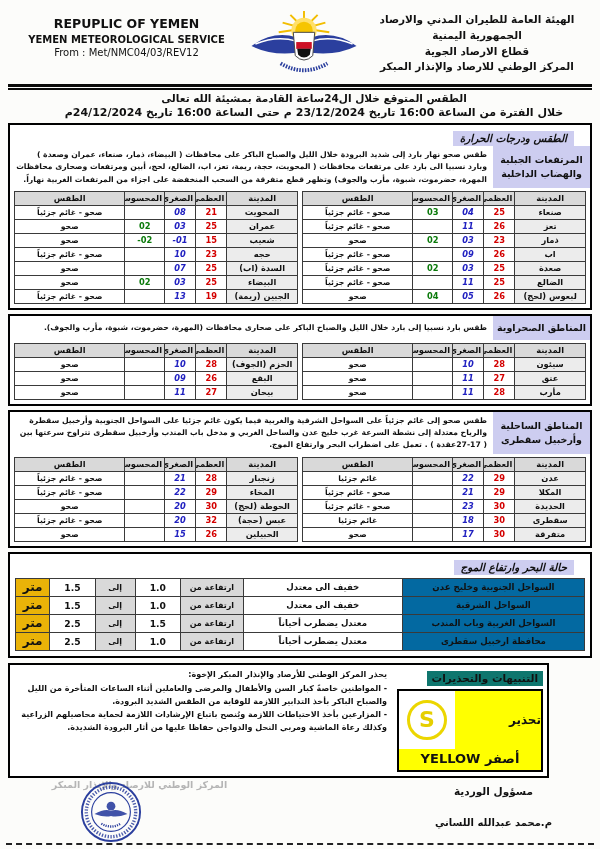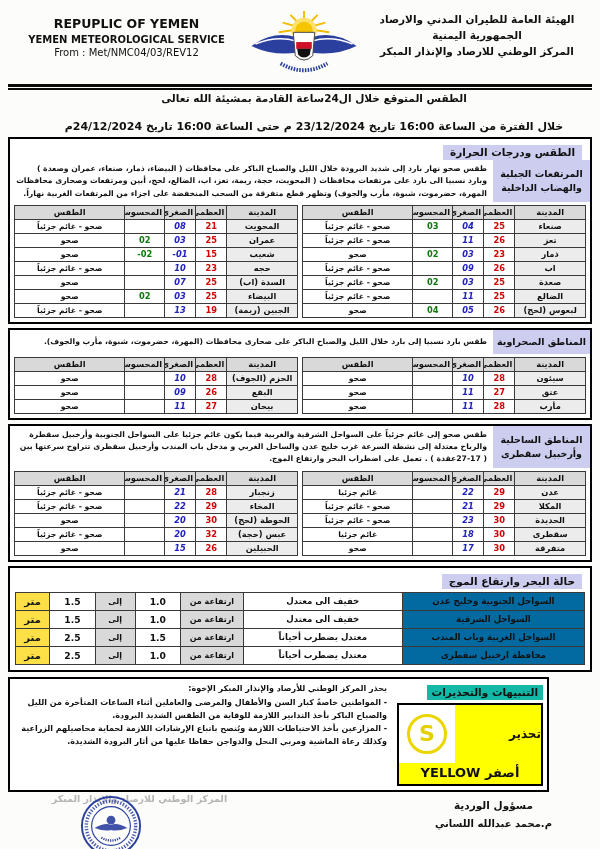--- a/index.html
+++ b/index.html
@@ -13,26 +13,26 @@
   .hdr-en .l1 { font-size:12.5px; font-weight:bold; }
   .hdr-en .l2, .hdr-en .l3 { font-size:10px; font-weight:bold; }
   .hdr-en .l4 { font-size:10px; }
   .hdr-ar { width:218px; text-align:center; direction:rtl; font-weight:bold; font-size:10.5px; line-height:1.5; padding-top:3px; }
   .logo { width:118px; height:70px; }
 
   .rule { margin:2px 8px 0; border-top:3px solid #0a0a0a; border-bottom:2px solid #0a0a0a; height:6px; }
 
   .title { text-align:center; direction:rtl; font-weight:bold;padding-left:28px; }
   .title .t1 { font-size:10.5px; margin-top:2px; }
-  .title .t2 { font-size:11px; margin-top:16px; }
+  .title .t2 { font-size:11px; margin-top:2px; }
 
   
   .box { margin:4px 8px 0; border:2px solid #000; background:#fff; direction:rtl; }
   .chip { display:inline-block; background:#cdcdf0; font-weight:bold; font-size:10.5px; padding:1px 7px 2px; }
-  .chip-row { padding:2px 8px 0 0; }
+  .chip-row { padding:2px 16px 0 0;font-style:italic; }
   .lblrow { display:flex; }
   .lbl { width:97px; background:#cdcdf0; font-weight:bold; font-size:9.5px; text-align:center; padding:5px 2px; line-height:1.45; flex-shrink:0; align-self:stretch; display:flex; align-items:center; justify-content:center; }
   .desc { flex:1; font-size:7.7px; font-weight:bold; line-height:1.6; padding:3px 6px 2px; text-align:right; }
 
   .tables { display:flex; gap:4px; padding:3px 4px 4px; }
   .tables table { width:50%; border-collapse:collapse; table-layout:fixed; }
   th { background:#d9d9d9; }
   th,td { border:1px solid #3a3a3a; font-size:8.3px; font-weight:bold; text-align:center; padding:1px 2px; height:14px; overflow:hidden; white-space:nowrap; }
   .c-city{width:25%} .c-max{width:11%} .c-min{width:11%} .c-feel{width:14%} .c-weather{width:39%}
   td.city-c { background:#ececec; }
@@ -42,41 +42,41 @@
   td.num { direction:ltr; }
   td.weather { font-size:7.7px; }
 
   
   .sea-table { width:calc(100% - 10px); margin:3px 5px 5px; border-collapse:collapse; table-layout:fixed; }
   .sea-table td { height:18px; font-size:8.6px; }
   .s-region{width:32%} .s-state{width:28%} .s-lbl{width:11%} .s-val{width:8%} .s-lbl2{width:7%} .s-val2{width:8%} .s-unit{width:6%}
   td.region { background:#0369a1;margin-left:27px; }
   td.lbl2 { background:#d9d9d9; font-size:8px; }
   td.val { font-size:9.2px; }
-  td.unit { background:#fde047; font-size:10px; }
+  td.unit { background:#eab308; font-size:12px; }
 
   
   .box-warn { margin:5px 51px 0 8px; }
   .warnwrap { display:flex; padding:2px 4px 4px; }
   .warn-right { width:150px; flex-shrink:0; text-align:right; }
-  .warn-chip { background:#14b8a6; font-weight:bold; font-size:10.5px; padding:1px 5px 2px; display:inline-block; }
+  .warn-chip { background:#0f766e; font-weight:bold; font-size:10.5px; padding:1px 5px 2px; display:inline-block; }
   .warnbox { margin-top:3px; border:2px solid #000; background:#ffff00; width:146px; }
   .warnbox-top { display:flex; align-items:center; }
   .warn-word { flex:1; text-align:right; font-weight:bold; font-size:12px; }
   .icon-cell { background:#fff; width:56px; height:58px; display:flex; align-items:center; justify-content:center; }
   .s-circle { width:40px; height:40px; border-radius:50%; border:3px solid #ecd600; color:#e6cf00; font-size:22px; font-weight:bold; display:flex; align-items:center; justify-content:center; background:#fff; }
   .warn-level { text-align:center; font-weight:bold; font-size:13px; padding:2px 0 4px; }
   .warn-text { flex:1; padding:1px 6px 0 2px; font-size:8px; font-weight:bold; line-height:1.65; text-align:right; }
   .warn-text .intro { margin-bottom:1px; }
 
   
   .footer { position:relative; height:92px; direction:rtl; }
   .sign { position:absolute; right:48px; top:7px; text-align:center; font-weight:bold; }
   .sign .role { font-size:10.5px; }
-  .sign .name { font-size:10px; margin-top:7px; }
+  .sign .name { font-size:10px; margin-top:20px; }
   .stamp-text { position:absolute; left:12px; top:1px; width:255px; color:#b5b5b5; font-size:9.5px; font-weight:bold; text-align:center; }
   .stamp { position:absolute; left:80px; top:3px; width:62px; height:62px; }
   .dash { position:absolute; left:6px; right:6px; top:65px; border-top:2px dashed #222; }
   .links { position:absolute; top:71px; left:0; right:0; display:flex; justify-content:space-between; padding:0 32px 0 44px; font-size:9px; font-weight:bold; align-items:baseline; }
   .links a { color:#2020c0; text-decoration:underline; }
   .lgroup { display:flex; gap:5px; align-items:baseline; }
   .ltr { direction:ltr; unicode-bidi:embed; }
 </style>
 </head>
 <body>
@@ -106,20 +106,21 @@
       <path d="M10,36 Q32,27 52,33" stroke="#ffffff" stroke-width="1.4" fill="none"></path>
       <path d="M110,36 Q88,27 68,33" stroke="#ffffff" stroke-width="1.4" fill="none"></path>
       <path d="M49,24 L71,24 L69,48 Q60,57 51,48 Z" fill="#ffffff" stroke="#444" stroke-width="1"></path>
       <rect x="52" y="34" width="16" height="7" fill="#ce1126"></rect>
       <path d="M53,41 L67,41 L66,47 Q60,53 54,47 Z" fill="#111111"></path>
       <path d="M36,56 Q60,70 84,56" stroke="#2b3f9e" stroke-width="4" fill="none" stroke-dasharray="1.6 1.3"></path>
     </svg>
     <div class="hdr-ar">
       <div>الهيئة العامة للطيران المدني والارصاد</div>
       <div>الجمهورية اليمنية</div>
+      <div>قطاع الارصاد الجوية</div>
       <div>المركز الوطني للارصاد والإنذار المبكر</div>
     </div>
   </div>
 
   <div class="rule"></div>
 
   <div class="title">
     <div class="t1">الطقس المتوقع خلال ال24ساعة القادمة بمشيئة الله تعالى</div>
     <div class="t2">خلال الفترة من الساعة 16:00 تاريخ 23/12/2024 م   حتى الساعة 16:00 تاريخ 24/12/2024م</div>
   </div>

